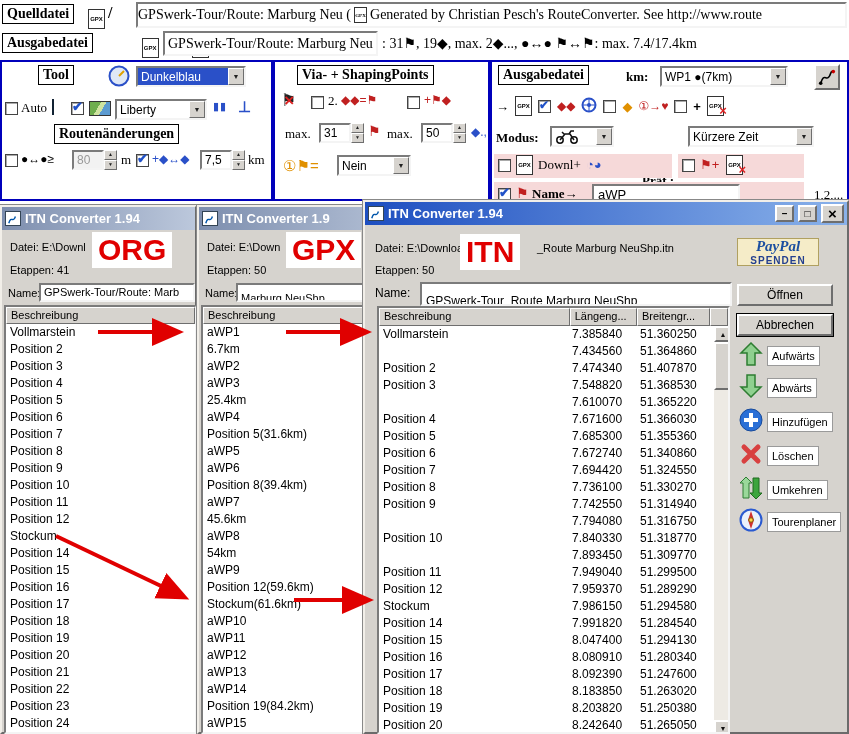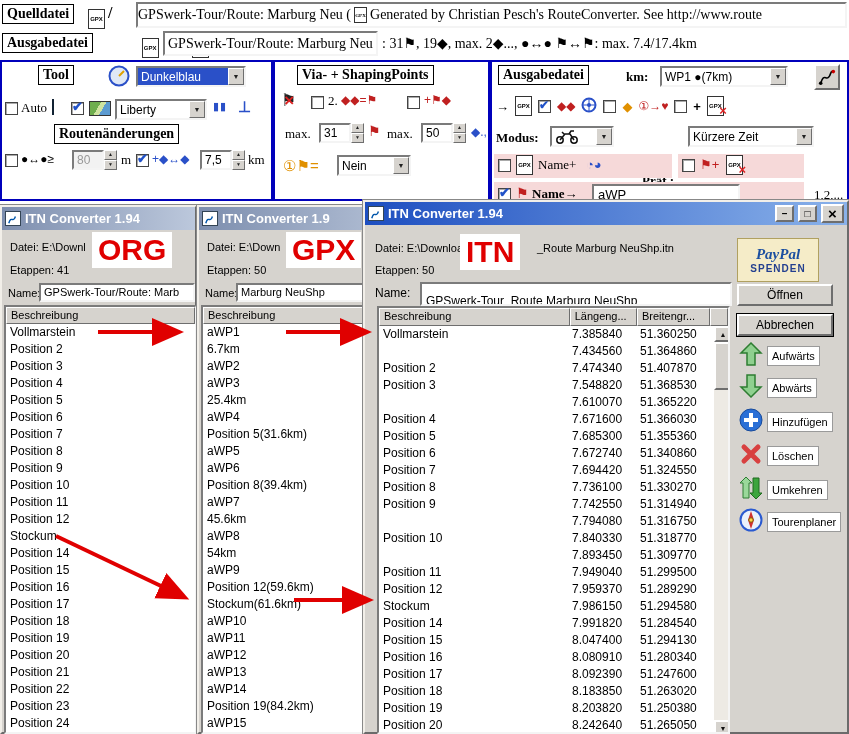--- a/index.html
+++ b/index.html
@@ -212,21 +212,21 @@
       <span class="dd">▼</span>
     </div>
     <span class="abs serif" style="left:150px;top:68px;font-size:13px;font-weight:bold;margin-top:43px;">Präf.:</span>
     <div class="combo" style="left:196px;top:64px;width:126px;">
       <span class="txt">Kürzere Zeit</span>
       <span class="dd">▼</span>
     </div>
     <div class="pinkstrip" style="left:2px;top:92px;width:178px;height:24px;">
       <span class="cb" style="left:4px;top:5px;"></span>
       <span class="docicon" style="position:absolute;left:22px;top:1px;">GPX</span>
-      <span class="abs serif" style="left:44px;top:3px;font-size:13px;">Name+</span>
+      <span class="abs serif" style="left:44px;top:3px;font-size:13px;">Downl+</span>
       <span class="abs glyph ib" style="left:92px;top:3px;font-size:13px;">◔◕</span>
     </div>
     <div class="pinkstrip" style="left:186px;top:92px;width:126px;height:24px;">
       <span class="cb" style="left:4px;top:5px;"></span>
       <span class="abs glyph ic" style="left:22px;top:3px;font-size:13px;">⚑+</span>
       <span class="docicon redx" style="position:absolute;left:48px;top:1px;">GPX</span>
     </div>
     <div class="pinkstrip" style="left:2px;top:120px;width:310px;height:26px;">
       <span class="cb on" style="left:4px;top:6px;"></span>
       <span class="abs glyph ic" style="left:22px;top:3px;font-size:14px;">⚑</span>
@@ -287,21 +287,21 @@
       <span class="titleicon">
           <svg width="12" height="12" viewBox="0 0 20 20">
             <path d="M3 17 C7 3 10 18 14 6" fill="none" stroke="#05a" stroke-width="2.4"></path>
           </svg>
         </span>
       <span>ITN Converter 1.9</span>
     </div>
     <span class="winlabel" style="left:8px;top:34px;">Datei: E:\Down</span>
     <span class="winlabel" style="left:8px;top:57px;">Etappen: 50</span>
     <span class="winlabel" style="left:6px;top:80px;">Name:</span>
-    <div class="sunkenfield abs" style="left:37px;top:76px;width:190px;height:19px;font-size:11px;padding:1px 3px;">Marburg NeuShp</div>
+    <div class="sunkenfield abs" style="left:37px;top:76px;width:190px;height:19px;font-size:11px;padding:7px 3px;">Marburg NeuShp</div>
     <div class="listbox" style="left:2px;top:98px;width:229px;height:429px;">
       <div class="colhdr">Beschreibung</div>
       <div id="gpx-list">
           <div class="list-item">aWP1</div>
           <div class="list-item">6.7km</div>
           <div class="list-item">aWP2</div>
           <div class="list-item">aWP3</div>
           <div class="list-item">25.4km</div>
           <div class="list-item">aWP4</div>
           <div class="list-item">Position 5(31.6km)</div>
@@ -475,21 +475,21 @@
             <span class="tcell c2">51.265050</span>
           </div>
         </div>
       <div class="scrolltrack" style="left:335px;top:18px;height:410px;">
         <div class="sbtn">▲</div>
         <div class="sthumb" style="top:16px;"></div>
         <div class="sbtn" style="position:absolute;bottom:0;">▼</div>
       </div>
     </div>
 
-    <div class="paypal" style="left:372px;top:36px;width:82px;height:44px;">
+    <div class="paypal" style="left:372px;top:36px;width:82px;height:28px;">
       <span class="l1">PayPal</span>
       <span class="l2">SPENDEN</span>
     </div>
     <div class="btn" style="left:372px;top:82px;width:96px;height:22px;">Öffnen</div>
     <div class="btn default" style="left:372px;top:112px;width:96px;height:22px;">Abbrechen</div>
 
     <div class="actionrow" style="left:374px;top:140px;">
       <span><svg width="24" height="24" viewBox="0 0 24 24">
             <polygon points="12,1 22,11 16,11 16,23 8,23 8,11 2,11" fill="#8fd08f" stroke="#2e7d32" stroke-width="1.5"></polygon>
           </svg></span>

